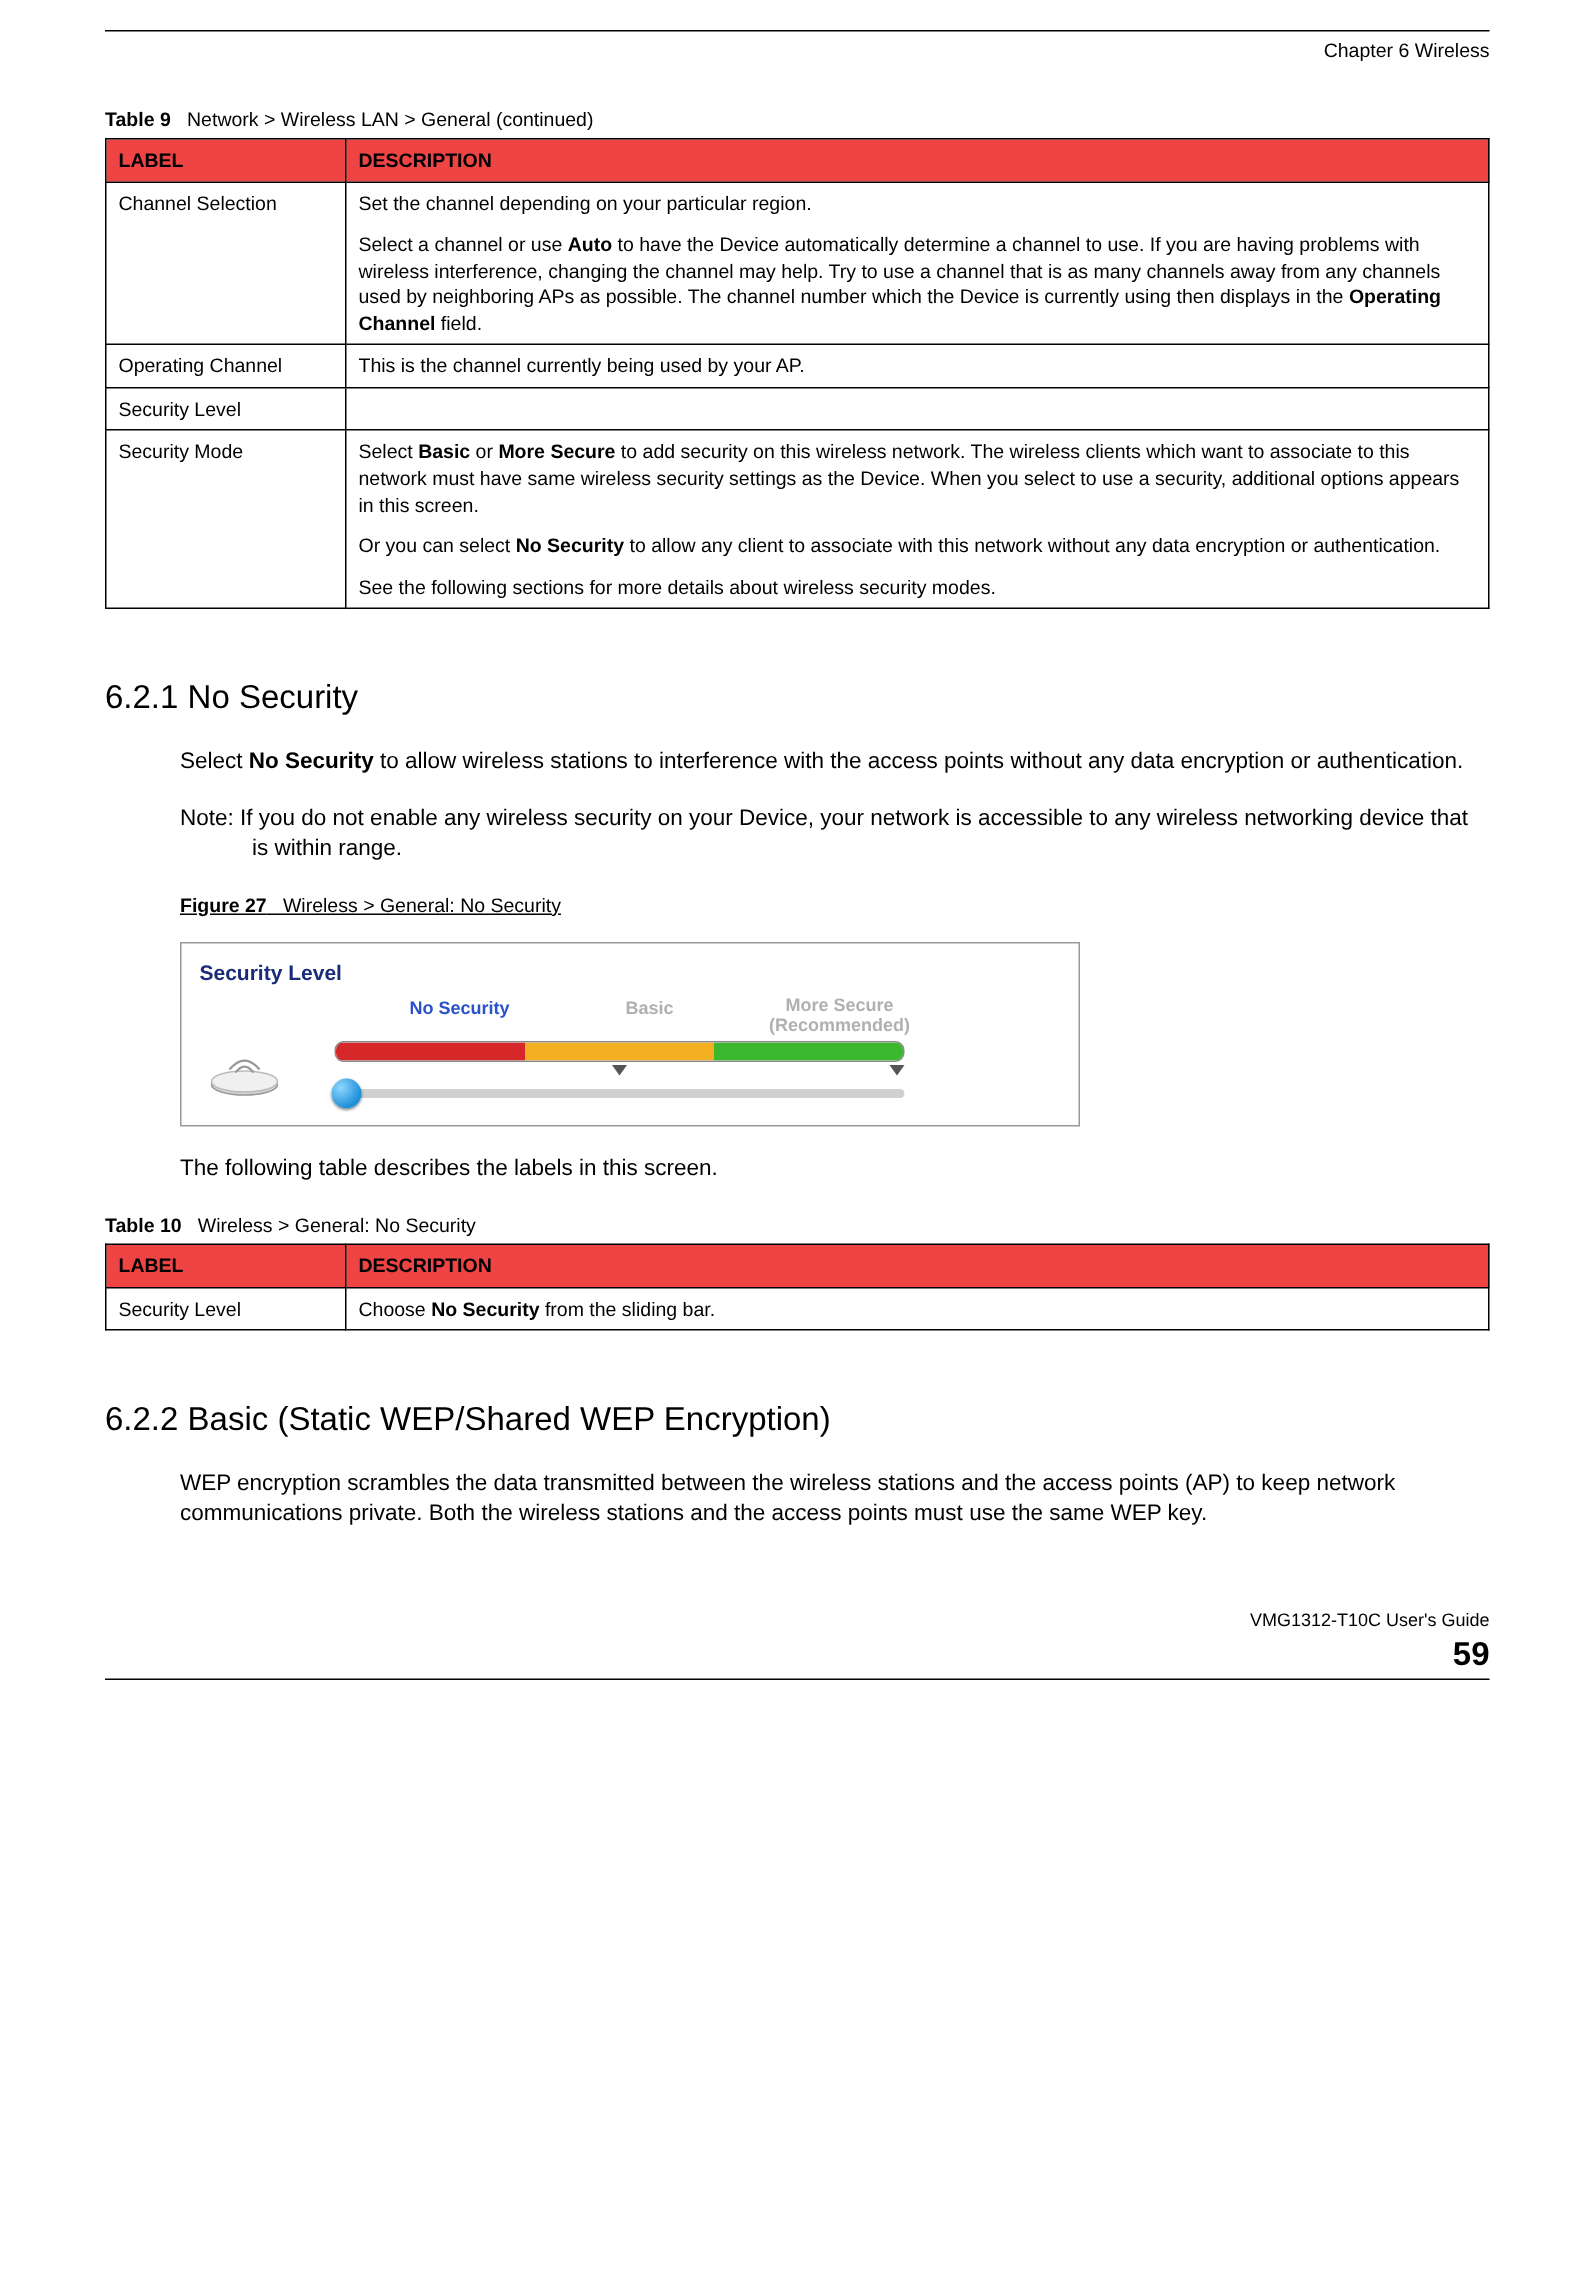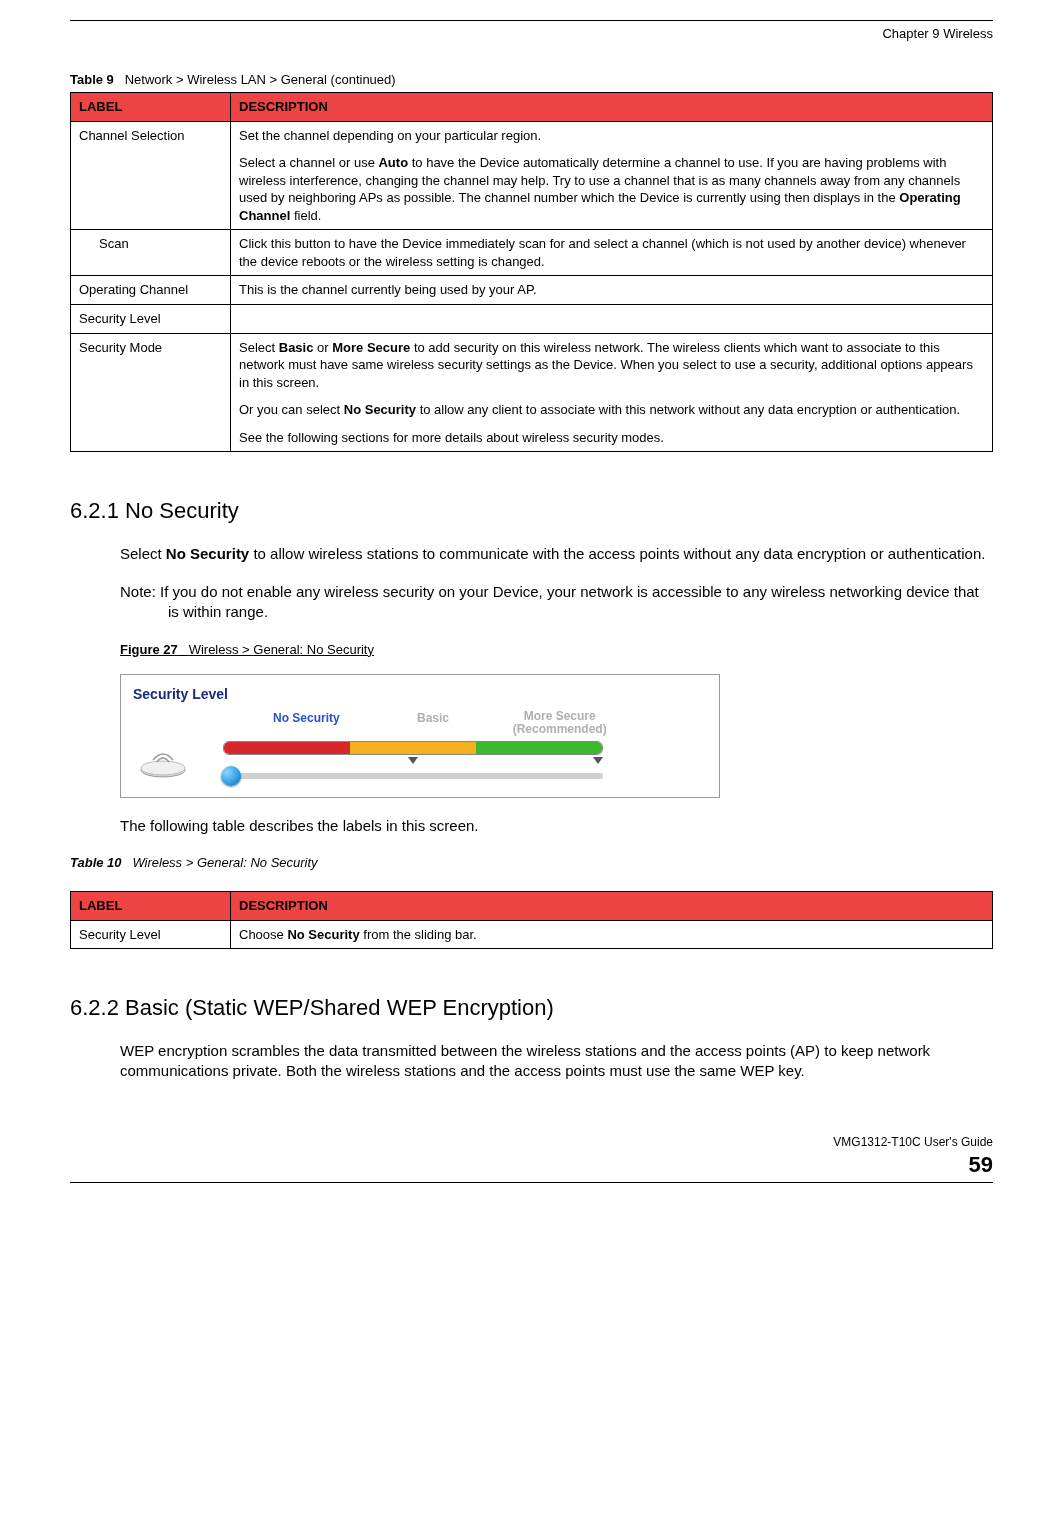--- a/index.html
+++ b/index.html
@@ -150,43 +150,42 @@
       position: absolute;
       left: -2px;
       top: -7px;
       width: 20px; height: 20px;
       border-radius: 50%;
       background: radial-gradient(circle at 30% 30%, #8fd6ff, #1e90d8 70%);
       box-shadow: 0 1px 2px rgba(0,0,0,0.5);
     }
     .table10-caption {
       font-size: 13px;
-      margin-bottom: 20px;
+      margin-bottom: 4px;
       margin-top: 6px;
-      font-style: italic;
     }
     .table10-caption .tbl-num { font-weight: bold; }
     .footer {
       display: flex;
       justify-content: space-between;
       align-items: flex-end;
       margin-top: 52px;
       border-bottom: 1.5px solid #000;
       padding-bottom: 2px;
       flex-direction: column;
     }
     .footer .guide { font-size: 12px; }
     .footer .pagenum { font-family: Arial, sans-serif; font-weight: bold; font-size: 22px; }
     b.strong { font-weight: bold; }
   </style>
 </head>
 <body>
 
 <div class="top-rule"></div>
-<div class="chapter-header">Chapter 9 Wireless</div>
+<div class="chapter-header">Chapter 6 Wireless</div>
 
 <div class="table-caption">
   <span class="tbl-num">Table 9</span>&nbsp;&nbsp;
   <span>Network &gt; Wireless LAN &gt; General (continued)</span>
 </div>
 
 <table class="data-table">
   <thead>
     <tr>
       <th>LABEL</th>
@@ -195,24 +194,20 @@
   </thead>
   <tbody>
     <tr>
       <td class="label-col">Channel Selection</td>
       <td class="desc">
         <p>Set the channel depending on your particular region.</p>
         <p>
           <span>Select a channel or use </span><b class="strong">Auto</b><span> to have the Device automatically determine a channel to use. If you are having problems with wireless interference, changing the channel may help. Try to use a channel that is as many channels away from any channels used by neighboring APs as possible. The channel number which the Device is currently using then displays in the </span><b class="strong">Operating Channel</b><span> field.</span>
         </p>
       </td>
-    </tr>
-    <tr>
-      <td class="label-col indented">Scan</td>
-      <td class="desc">Click this button to have the Device immediately scan for and select a channel (which is not used by another device) whenever the device reboots or the wireless setting is changed.</td>
     </tr>
     <tr>
       <td class="label-col">Operating Channel</td>
       <td class="desc">This is the channel currently being used by your AP.</td>
     </tr>
     <tr>
       <td class="label-col">Security Level</td>
       <td class="desc"></td>
     </tr>
     <tr>
@@ -226,21 +221,21 @@
         </p>
         <p>See the following sections for more details about wireless security modes.</p>
       </td>
     </tr>
   </tbody>
 </table>
 
 <h3 class="section-head">6.2.1  No Security</h3>
 
 <p class="body-text">
-  <span>Select </span><b class="strong">No Security</b><span> to allow wireless stations to communicate with the access points without any data encryption or authentication.</span>
+  <span>Select </span><b class="strong">No Security</b><span> to allow wireless stations to interference with the access points without any data encryption or authentication.</span>
 </p>
 
 <p class="note">Note: If you do not enable any wireless security on your Device, your network is accessible to any wireless networking device that is within range.</p>
 
 <div class="figure-caption">
   <span class="fig-num">Figure 27</span>&nbsp;&nbsp;
   <span>Wireless &gt; General: No Security</span>
 </div>
 
 <div class="figure-box">

